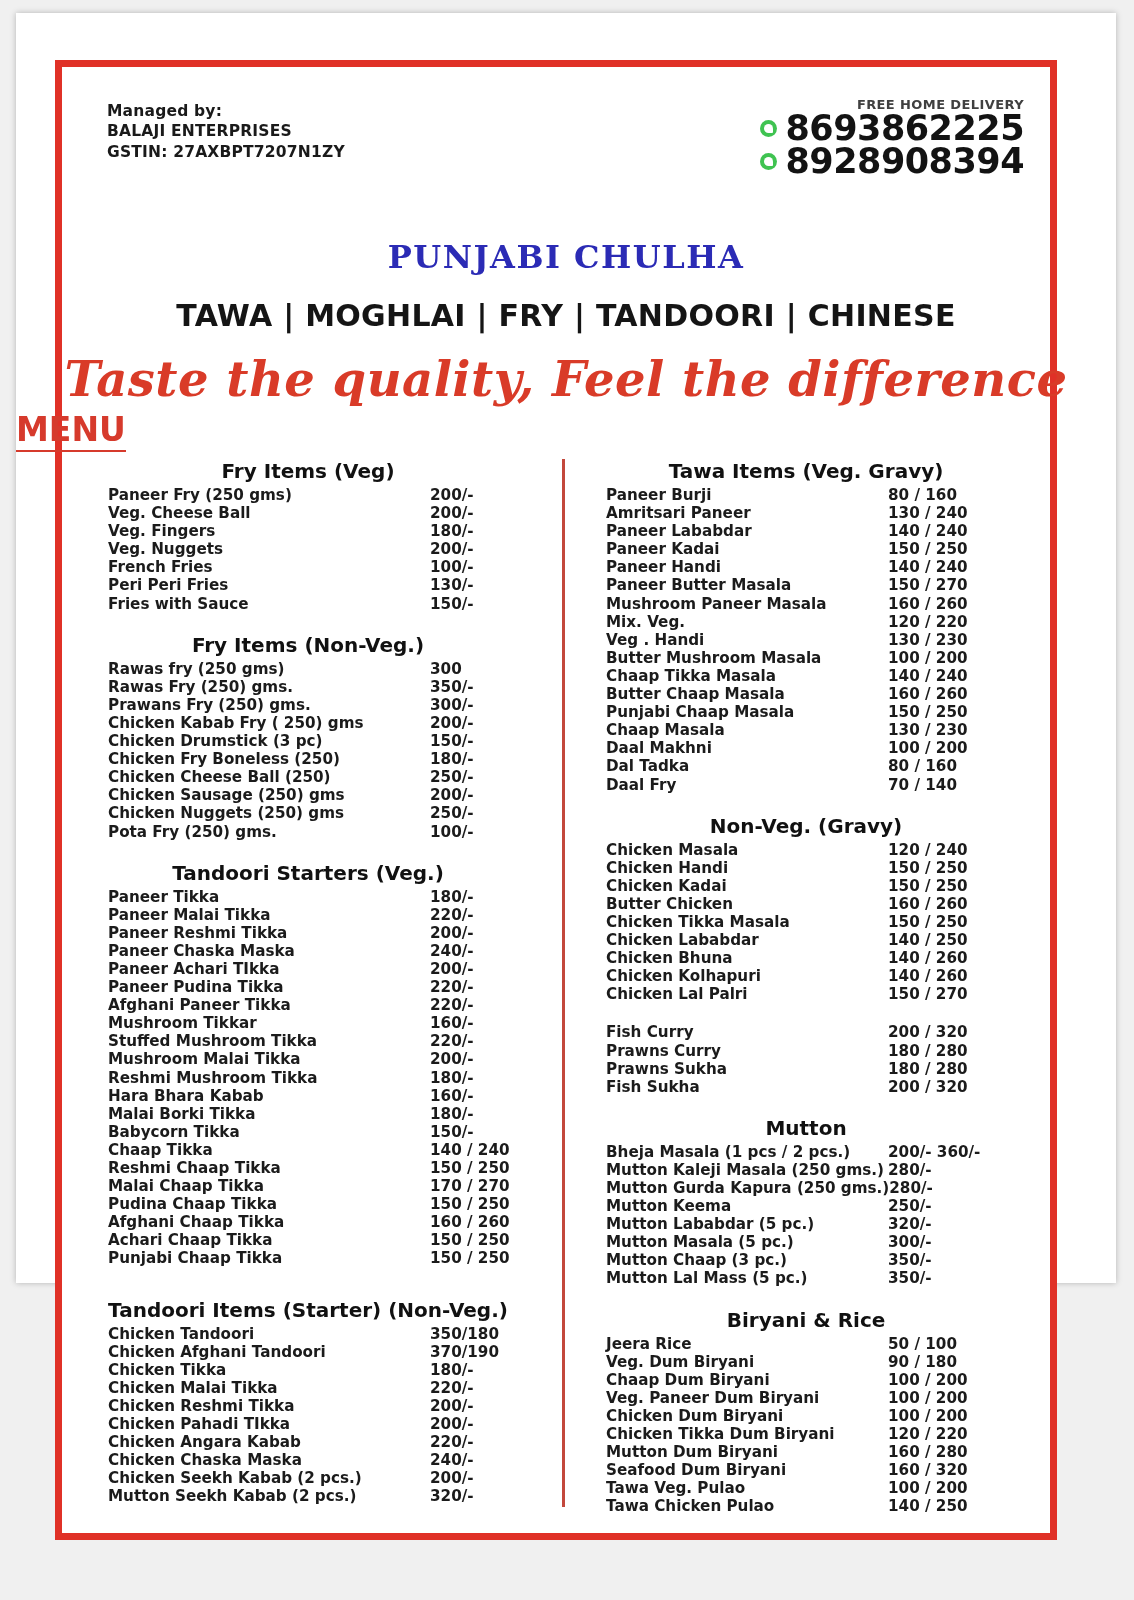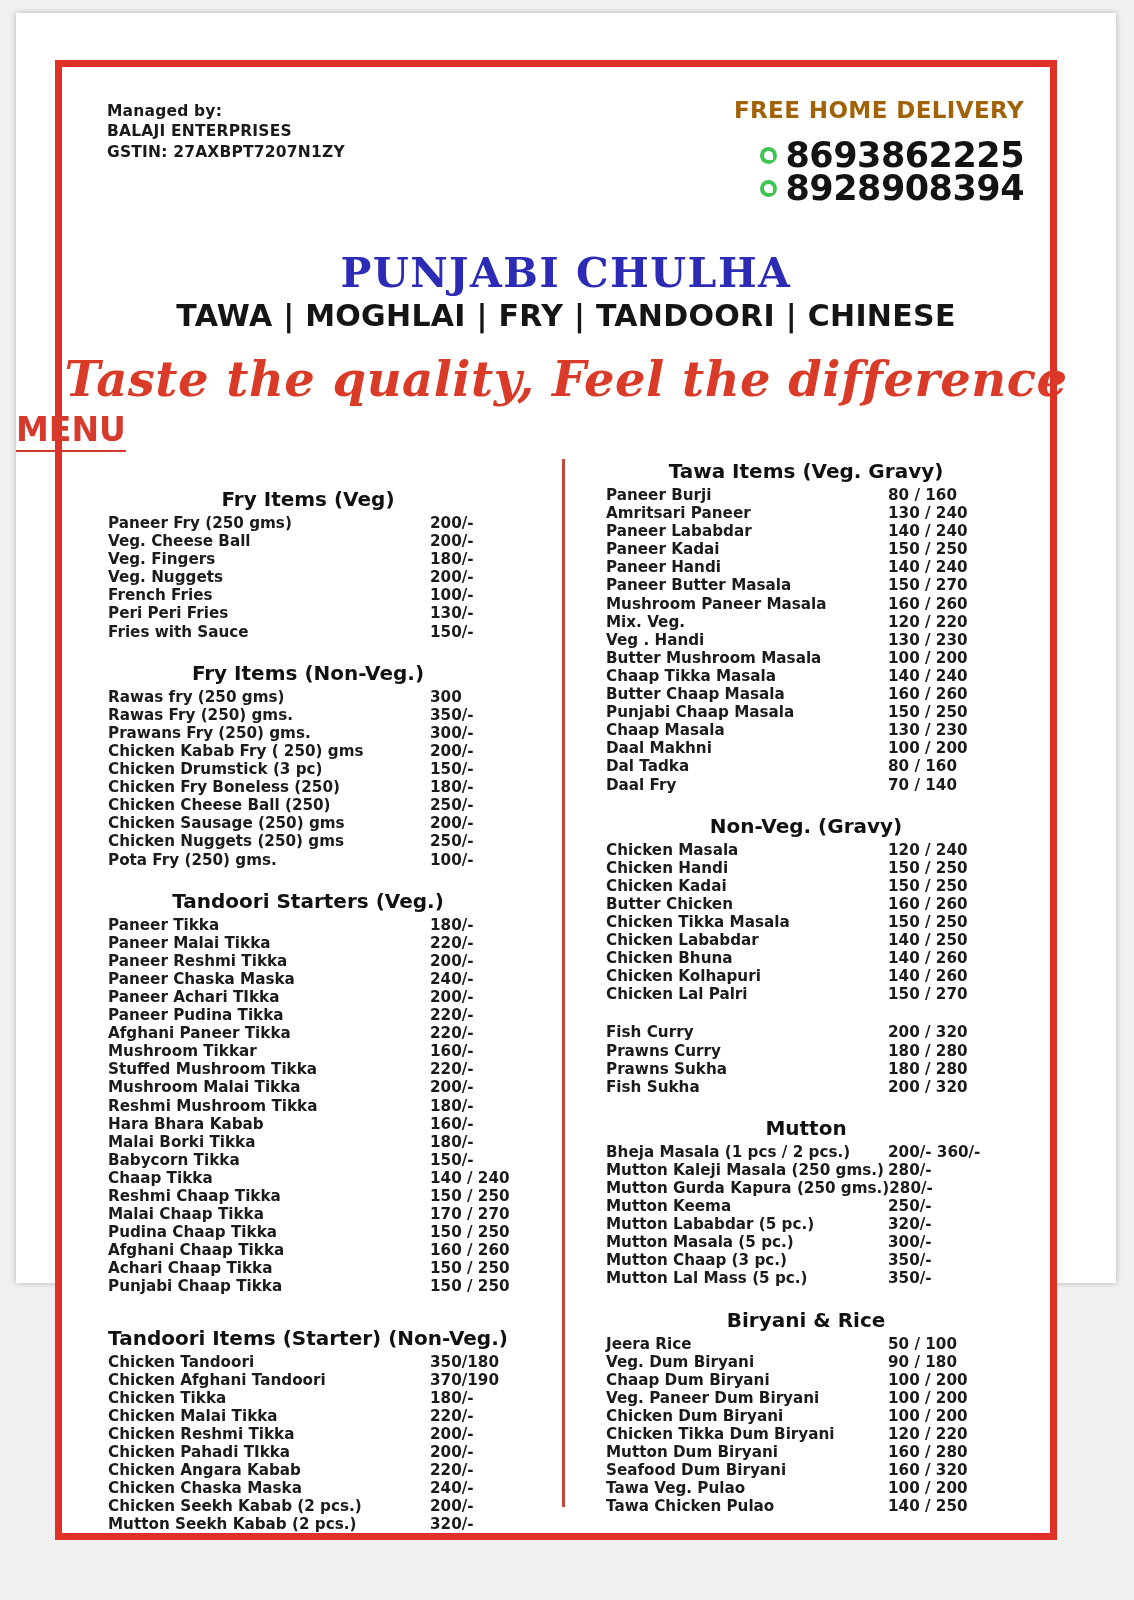--- a/index.html
+++ b/index.html
@@ -26,23 +26,23 @@
   .managed{
     position:absolute;left:91px;top:88px;
     font-size:15.5px;font-weight:bold;color:#1a1a1a;
     line-height:1.32;letter-spacing:.2px;
     font-family:"DejaVu Sans",sans-serif;
   }
   .delivery-block{
     position:absolute;right:92px;top:84px;text-align:right;
   }
   .delivery-title{
-    font-size:23px;font-weight:bold;color:#a16207;
+    font-size:13px;font-weight:bold;color:#404040;
     letter-spacing:.4px;font-family:"DejaVu Sans",sans-serif;
-    margin-bottom:17px;
+    margin-bottom:1px;
   }
   .phone-row{
     display:flex;align-items:center;justify-content:flex-end;
     gap:8px;margin-top:-3px;
   }
   .wa{
     width:17px;height:17px;border-radius:50%;
     background:#3fc351;display:inline-block;position:relative;flex:0 0 auto;
   }
   .wa:after{
@@ -55,22 +55,22 @@
     letter-spacing:-0.5px;line-height:1.04;
     font-family:"DejaVu Sans",sans-serif;
   }
   .hindi-title{
     position:absolute;left:0;right:0;top:137px;text-align:center;
     font-size:57px;font-weight:bold;color:#e22c1e;
     font-family:"DejaVu Sans",sans-serif;
     letter-spacing:1px;line-height:1;
   }
   .eng-title{
-    position:absolute;left:0;right:0;top:240px;text-align:center;
-    font-size:41px;font-weight:bold;color:#2b2bb5;
+    position:absolute;left:0;right:0;top:228px;text-align:center;
+    font-size:32px;font-weight:bold;color:#2b2bb5;
     font-family:"DejaVu Serif","Liberation Serif",serif;
     letter-spacing:1.5px;line-height:1;
   }
   .cuisines{
     position:absolute;left:0;right:0;top:288px;text-align:center;
     font-size:30px;font-weight:bold;color:#151515;
     font-family:"DejaVu Sans",sans-serif;
     letter-spacing:.3px;line-height:1;
   }
   .tagline{
@@ -88,21 +88,21 @@
   .menu-word span{
     border-bottom:2px solid #d63a2c;padding-bottom:1px;
   }
   
   .vdivide{
     position:absolute;left:546px;top:446px;
     width:3px;height:1048px;background:#c3483c;
   }
   
   .col{position:absolute;top:446px;}
-  .col-left{left:92px;width:400px;margin-top:28px;}
+  .col-left{left:92px;width:400px;}
   .col-right{left:580px;width:400px;margin-left:10px;}
   .sec-title{
     text-align:center;font-size:20px;font-weight:bold;color:#111;
     font-family:"DejaVu Sans",sans-serif;
     margin:0 0 2px 0;line-height:1.25;
   }
   .sec{margin-bottom:0;}
   .row{
     display:flex;align-items:baseline;
     font-size:15.2px;font-weight:bold;color:#1b1b1b;

